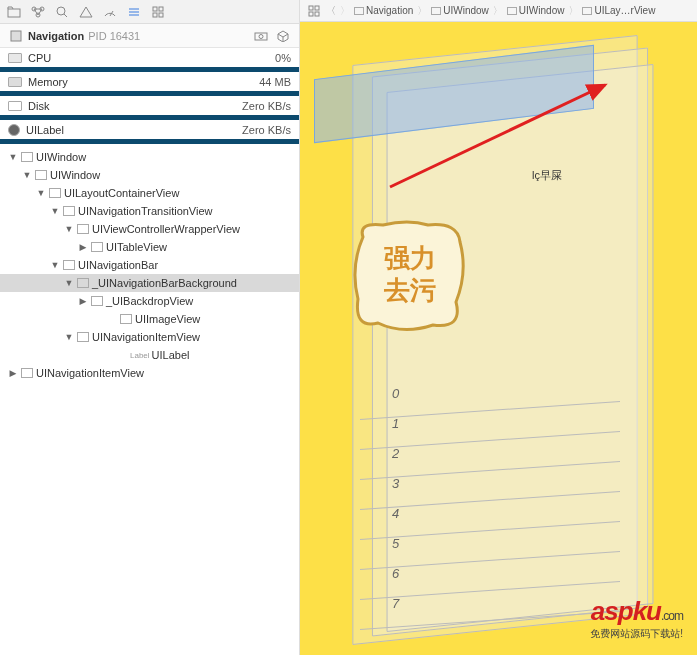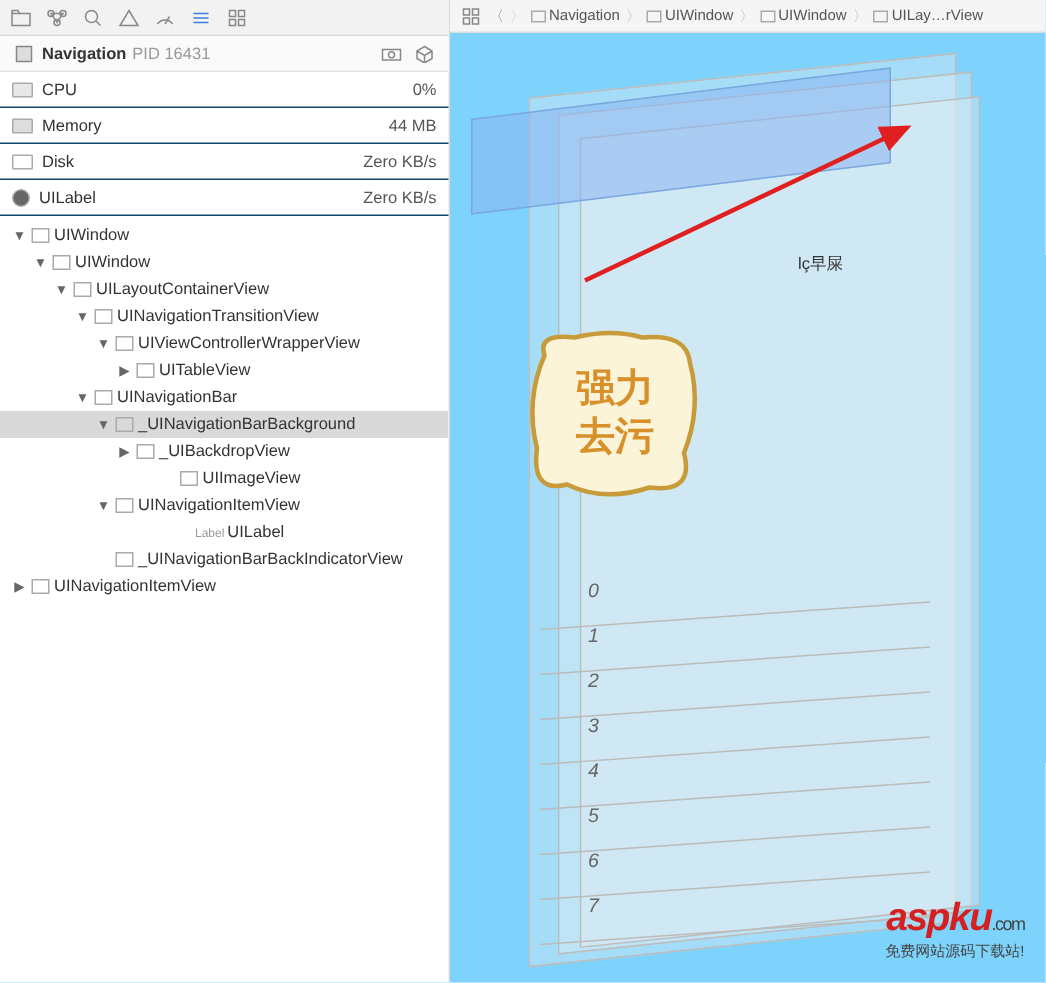--- a/index.html
+++ b/index.html
@@ -11,21 +11,21 @@
     .toolbar { height: 24px; display: flex; align-items: center; padding: 0 6px; gap: 8px; border-bottom: 1px solid #ddd; background: #f2f2f2; }
     .tb-icon { width: 16px; height: 16px; display: flex; align-items: center; justify-content: center; }
     .tb-icon svg { stroke: #888; fill: none; }
     .tb-icon.active svg { stroke: #3b7de0; }
     
     .header-row { height: 24px; display: flex; align-items: center; padding: 0 8px; border-bottom: 1px solid #e5e5e5; background: #fafafa; justify-content: space-between; }
     .header-row .title { display: flex; align-items: center; gap: 4px; font-size: 11px; }
     .header-row .pid { color: #999; }
     .header-row .right-icons { display: flex; gap: 6px; }
     
-    .stat-row { height: 24px; display: flex; align-items: center; padding: 0 8px; border-bottom: 1px solid #0c4a6e; justify-content: space-between; font-size: 11px; }
+    .stat-row { height: 24px; display: flex; align-items: center; padding: 0 8px; border-bottom: 5px solid #0c4a6e; justify-content: space-between; font-size: 11px; }
     .stat-row .label { display: flex; align-items: center; gap: 6px; }
     .stat-row .value { color: #555; }
     .chip { width: 14px; height: 10px; border: 1px solid #aaa; border-radius: 1px; }
     .chip.cpu { background: #e8e8e8; }
     .chip.mem { background: #ddd; }
     .chip.disk { background: #fff; }
     .chip.net { background: #666; border-radius: 50%; width: 12px; height: 12px; }
     
     .tree { flex: 1; overflow: auto; padding: 4px 0; font-size: 11px; }
     .tree-item { display: flex; align-items: center; height: 18px; padding-right: 4px; cursor: default; }
@@ -33,21 +33,21 @@
     .disc { width: 10px; text-align: center; font-size: 9px; color: #666; user-select: none; }
     .vbox { width: 12px; height: 10px; border: 1px solid #aaa; margin: 0 3px; flex-shrink: 0; }
     .tree-item .txt { white-space: nowrap; }
     .lbl { font-size: 8px; color: #999; padding: 0 2px; margin-left: 40px; }
     
     .bc-row { height: 22px; display: flex; align-items: center; padding: 0 6px; gap: 4px; border-bottom: 1px solid #ddd; background: #f5f5f5; font-size: 10px; color: #555; }
     .bc-row .crumb { display: flex; align-items: center; gap: 2px; }
     .bc-row .sep { color: #bbb; }
     .sq { width: 10px; height: 8px; border: 1px solid #aaa; }
     
-    .canvas { flex: 1; position: relative; background: #7dd3fc; overflow: hidden; }
+    .canvas { flex: 1; position: relative; background: #fde047; overflow: hidden; }
     
     .layer { position: absolute; border: 1px solid #bbb; background: rgba(240,240,240,0.35); }
     .layer.sel { background: rgba(140,180,240,0.55); border-color: #7aa7dd; }
     
     .arrow1 { position: absolute; left: 90px; top: 55px; }
     .arrow1 svg { overflow: visible; }
     
     .table-cell { position: absolute; color: #666; font-style: italic; font-size: 13px; }
     .tick { position: absolute; width: 8px; height: 1px; background: #bbb; }
     
@@ -220,25 +220,20 @@
         <div class="tree-item" style="padding-left: 64px;">
           <span class="disc">▼</span>
           <span class="vbox"></span>
           <span class="txt">UINavigationItemView</span>
         </div>
         <div class="tree-item" style="padding-left: 78px;">
           <span class="disc"></span>
           <span class="lbl">Label</span>
           <span class="txt">UILabel</span>
         </div>
-        <div class="tree-item" style="padding-left: 64px;">
-          <span class="disc"></span>
-          <span class="vbox"></span>
-          <span class="txt">_UINavigationBarBackIndicatorView</span>
-        </div>
         <div class="tree-item" style="padding-left: 8px;">
           <span class="disc">▶</span>
           <span class="vbox"></span>
           <span class="txt">UINavigationItemView</span>
         </div>
       </div>
   </div>
 
   <div class="right-panel">
     <div class="bc-row">

